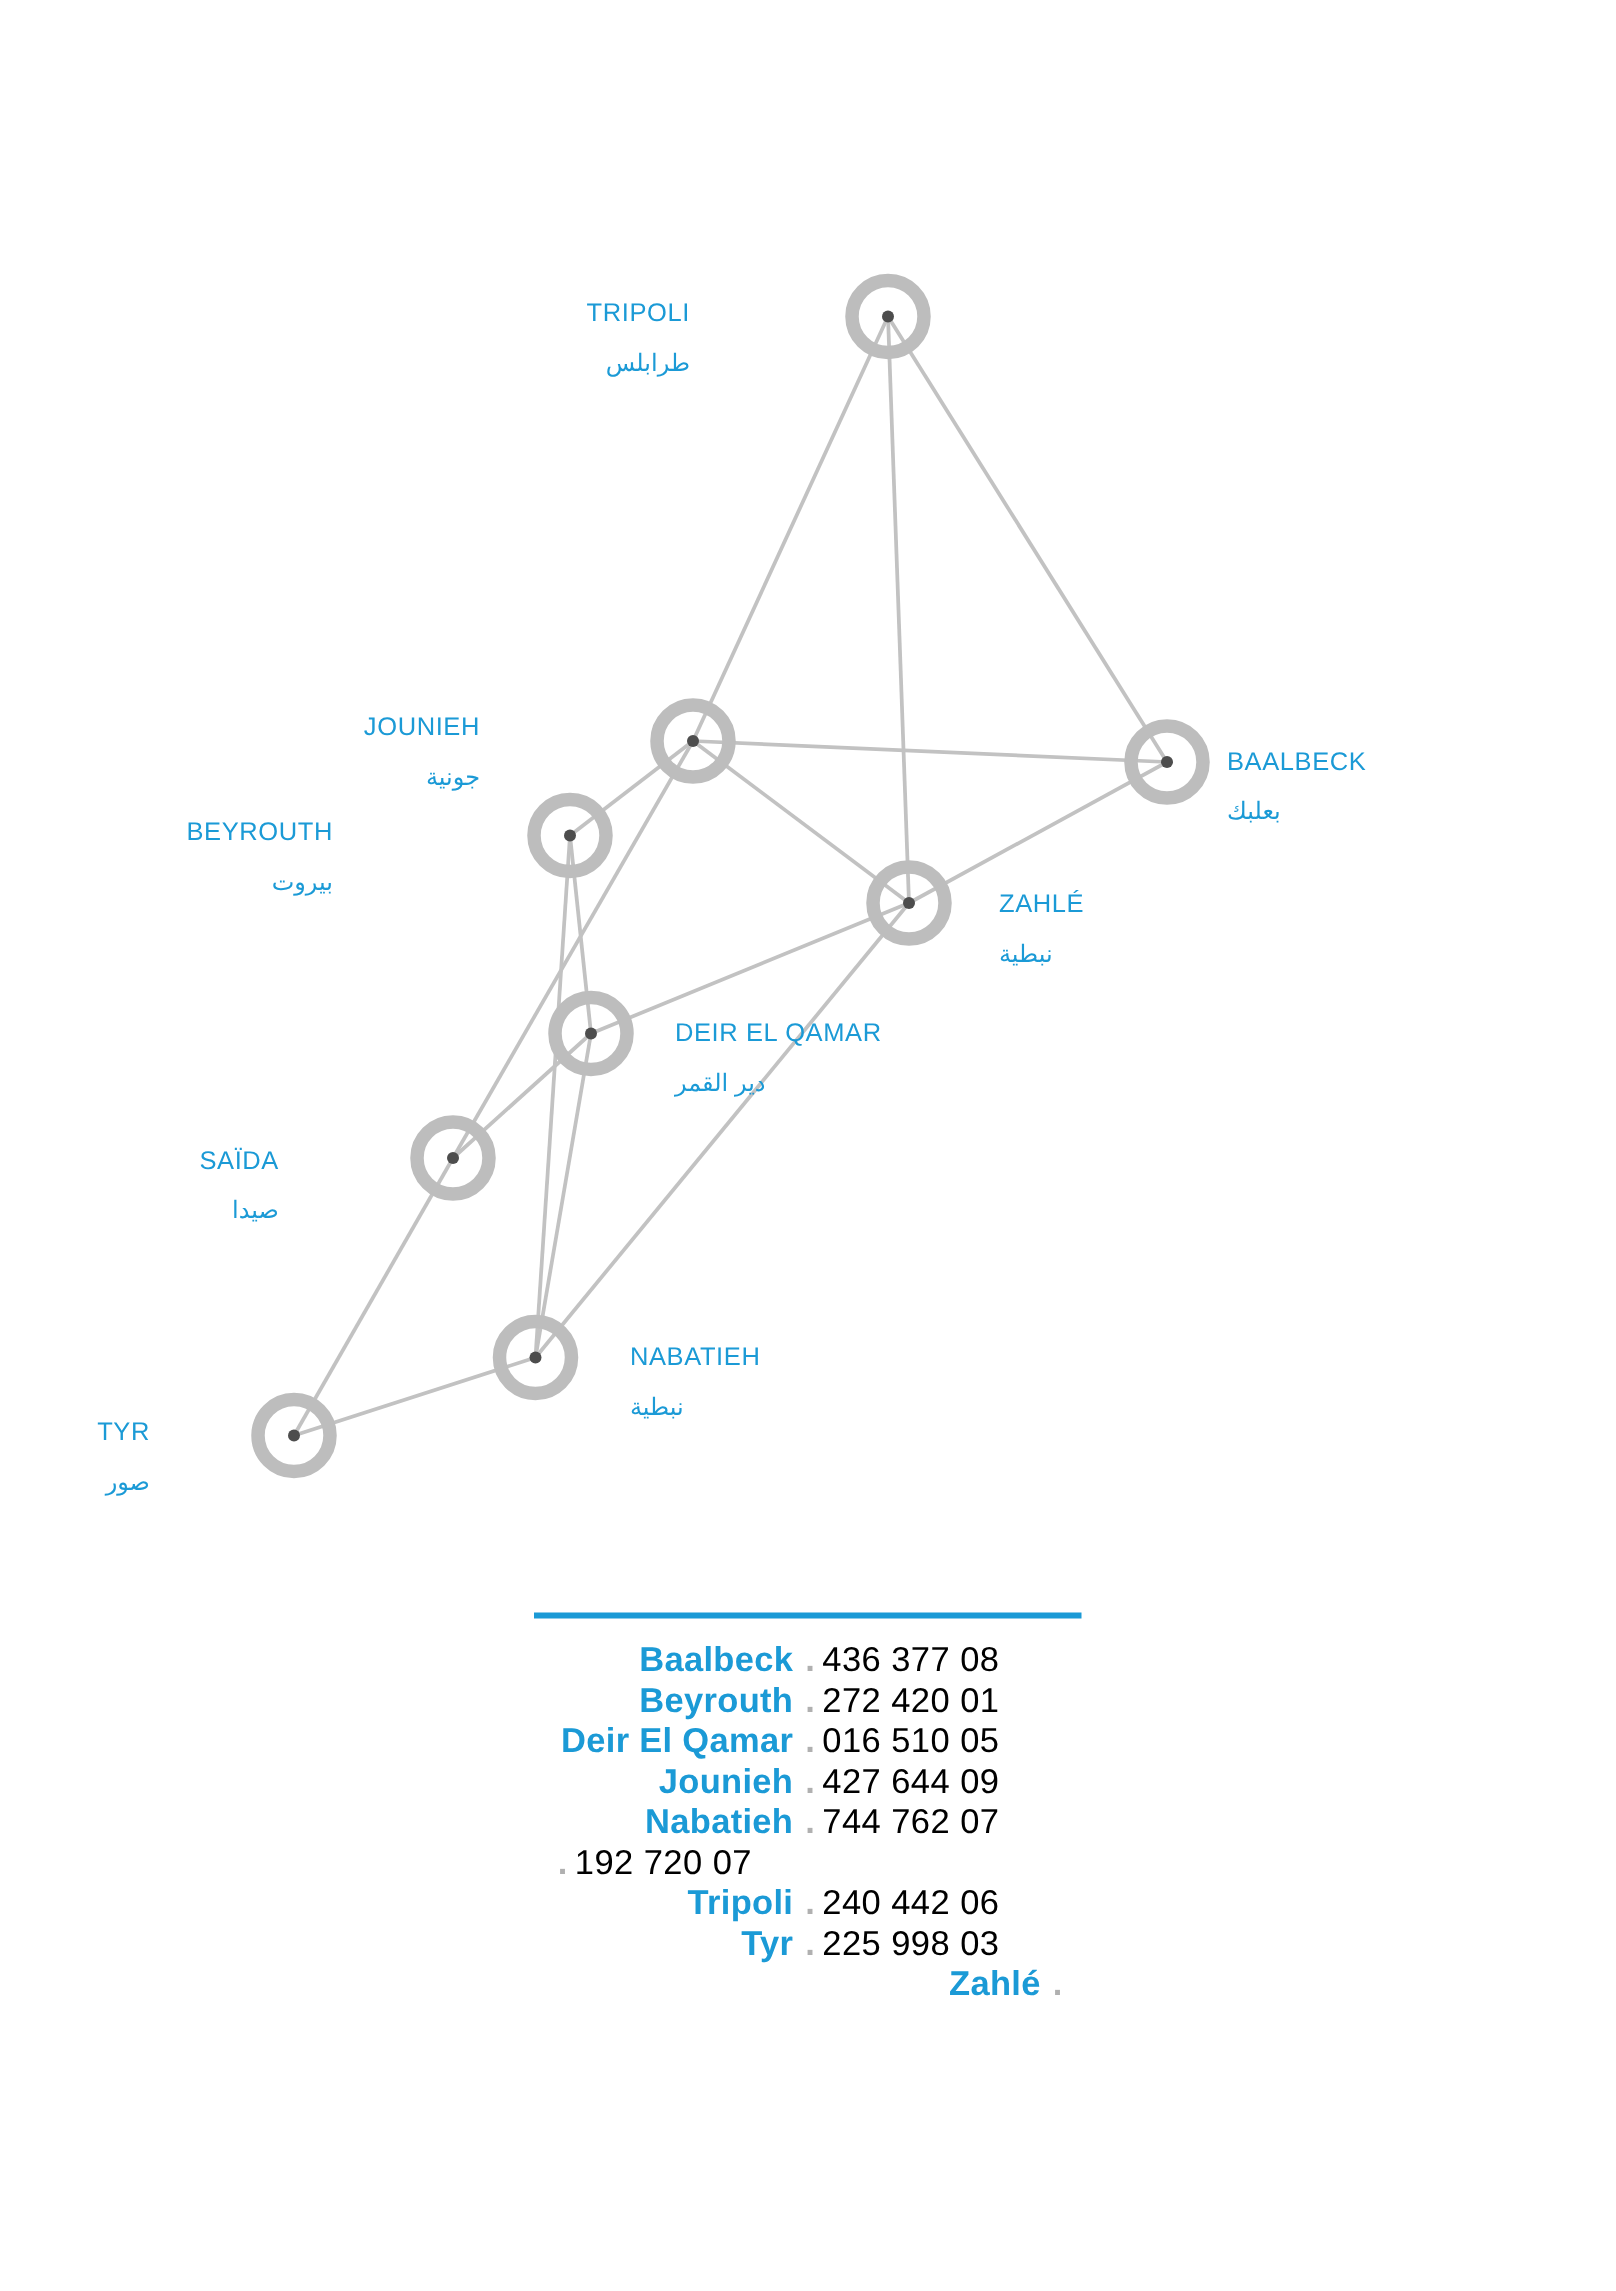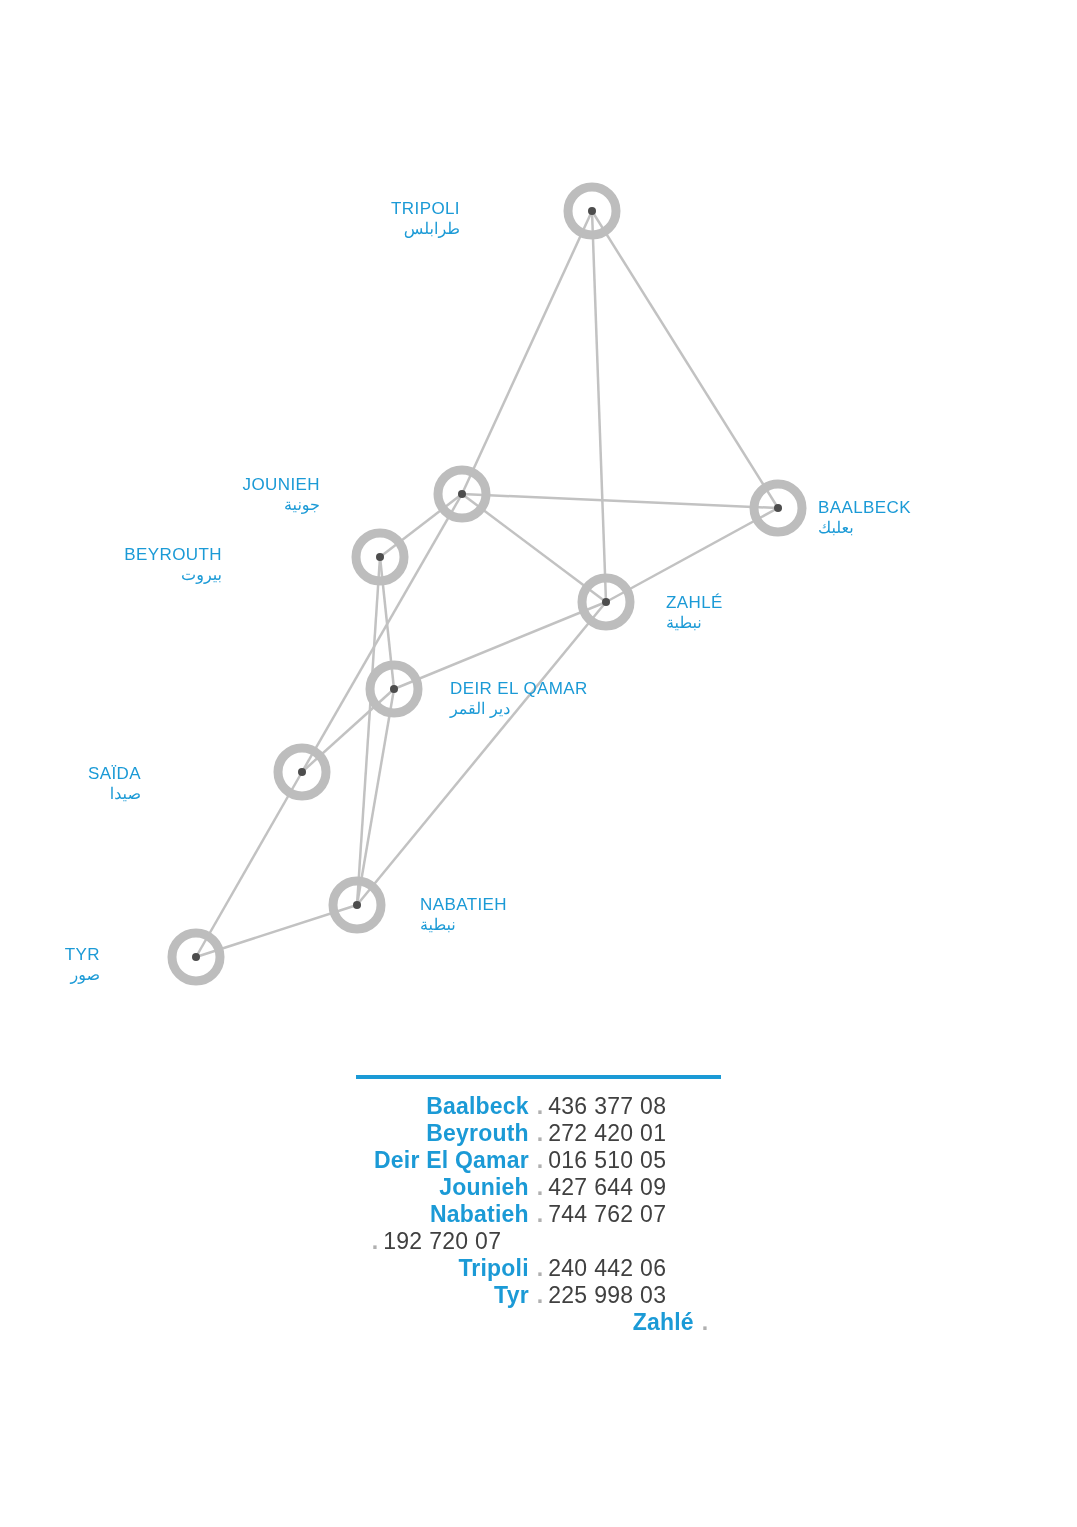--- a/index.html
+++ b/index.html
@@ -34,21 +34,21 @@
     letter-spacing: 0.4px;
     white-space: nowrap;
   }
   .node-label .latin {
     display: block;
     font-weight: 400;
   }
   .node-label .arabic {
     display: block;
     font-size: 16px;
-    margin-top: 1px;
+    margin-top: 15px;
   }
   .label-right { text-align: left; }
   .label-left  { text-align: right; }
 
   
   #contacts {
     position: absolute;
     left: 0;
     top: 1075px;
     width: 1077px;
@@ -75,21 +75,21 @@
   }
   .contact-sep {
     color: #b0b0b0;
     font-size: 23px;
     font-weight: bold;
     padding: 0 5px 0 8px;
   }
   .contact-number {
     width: 330px;
     text-align: left;
-    color: #404040;
+    color: #000000;
     font-size: 23px;
     letter-spacing: 0.3px;
   }
 </style>
 </head>
 <body>
 
 <div id="map-area">
   <svg id="network-svg" width="1077" height="1060">
       <line x1="592" y1="211" x2="462" y2="494" stroke="#c2c2c2" stroke-width="2.5"></line>
@@ -145,21 +145,21 @@
         <span class="arabic">بيروت</span>
       </div>
       <div class="node-label label-right" style="left: 666px; top: 594px;">
         <span class="latin">ZAHLÉ</span>
         <span class="arabic">نبطية</span>
       </div>
       <div class="node-label label-right" style="left: 450px; top: 680px;">
         <span class="latin">DEIR EL QAMAR</span>
         <span class="arabic">دير القمر</span>
       </div>
-      <div class="node-label label-left" style="left: auto; top: 765px; right: 936px;">
+      <div class="node-label label-left" style="left: auto; top: 765px; right: 891px;">
         <span class="latin">SAÏDA</span>
         <span class="arabic">صيدا</span>
       </div>
       <div class="node-label label-right" style="left: 420px; top: 896px;">
         <span class="latin">NABATIEH</span>
         <span class="arabic">نبطية</span>
       </div>
       <div class="node-label label-left" style="left: auto; top: 946px; right: 977px;">
         <span class="latin">TYR</span>
         <span class="arabic">صور</span>

